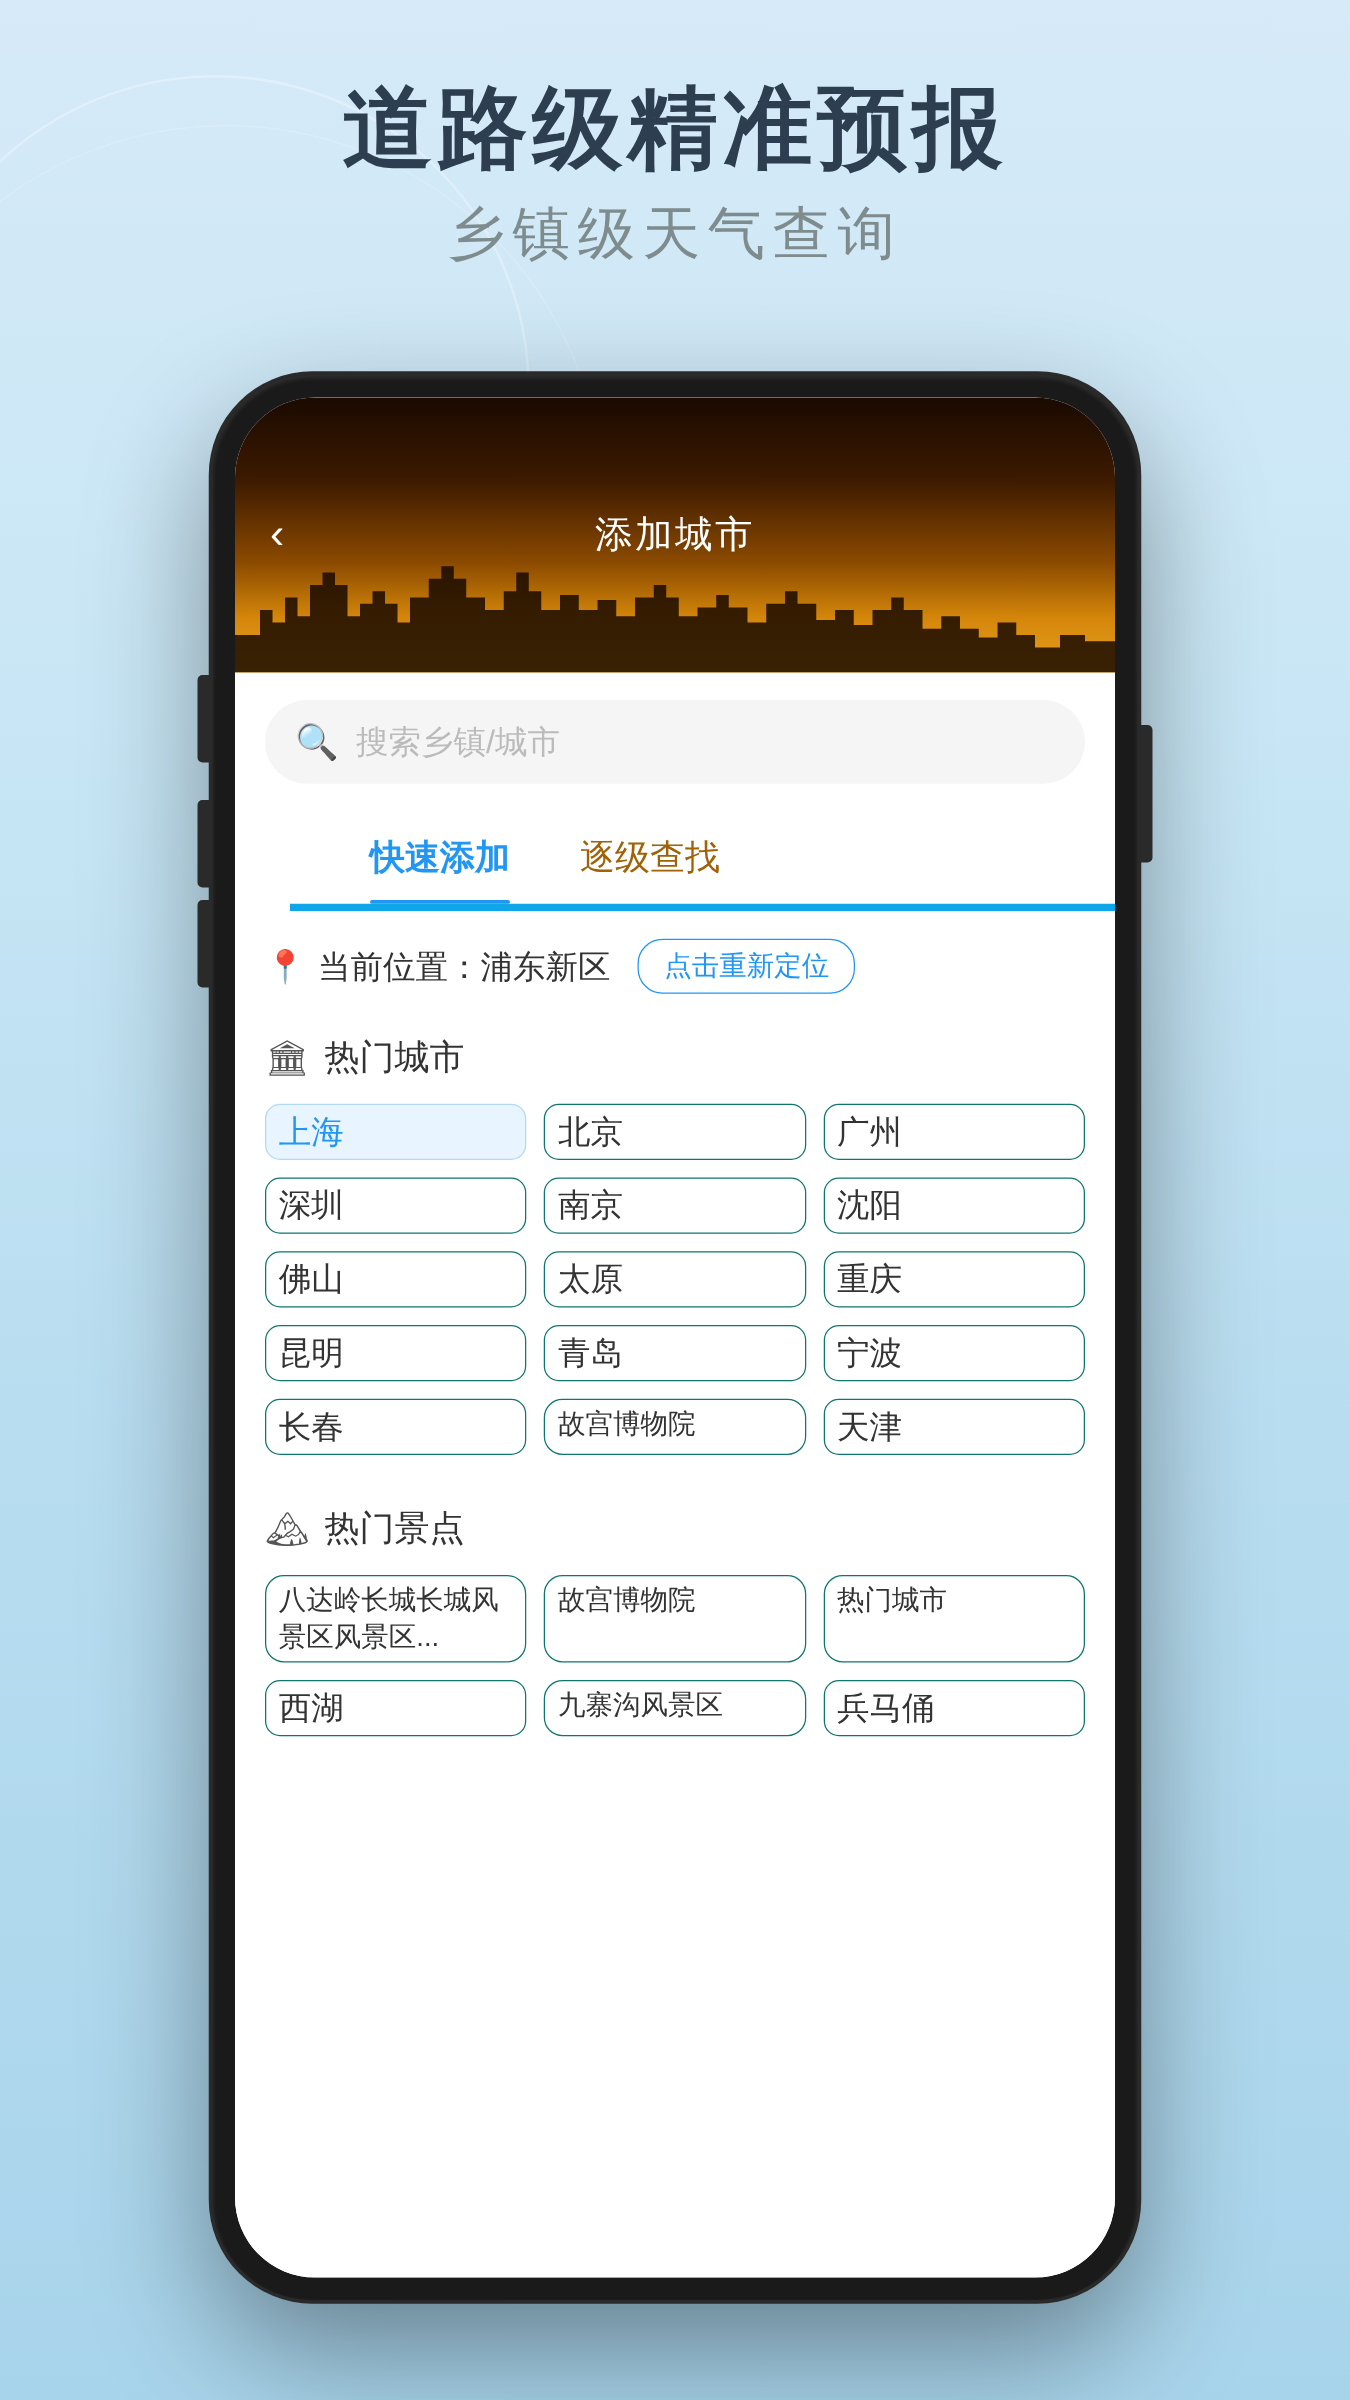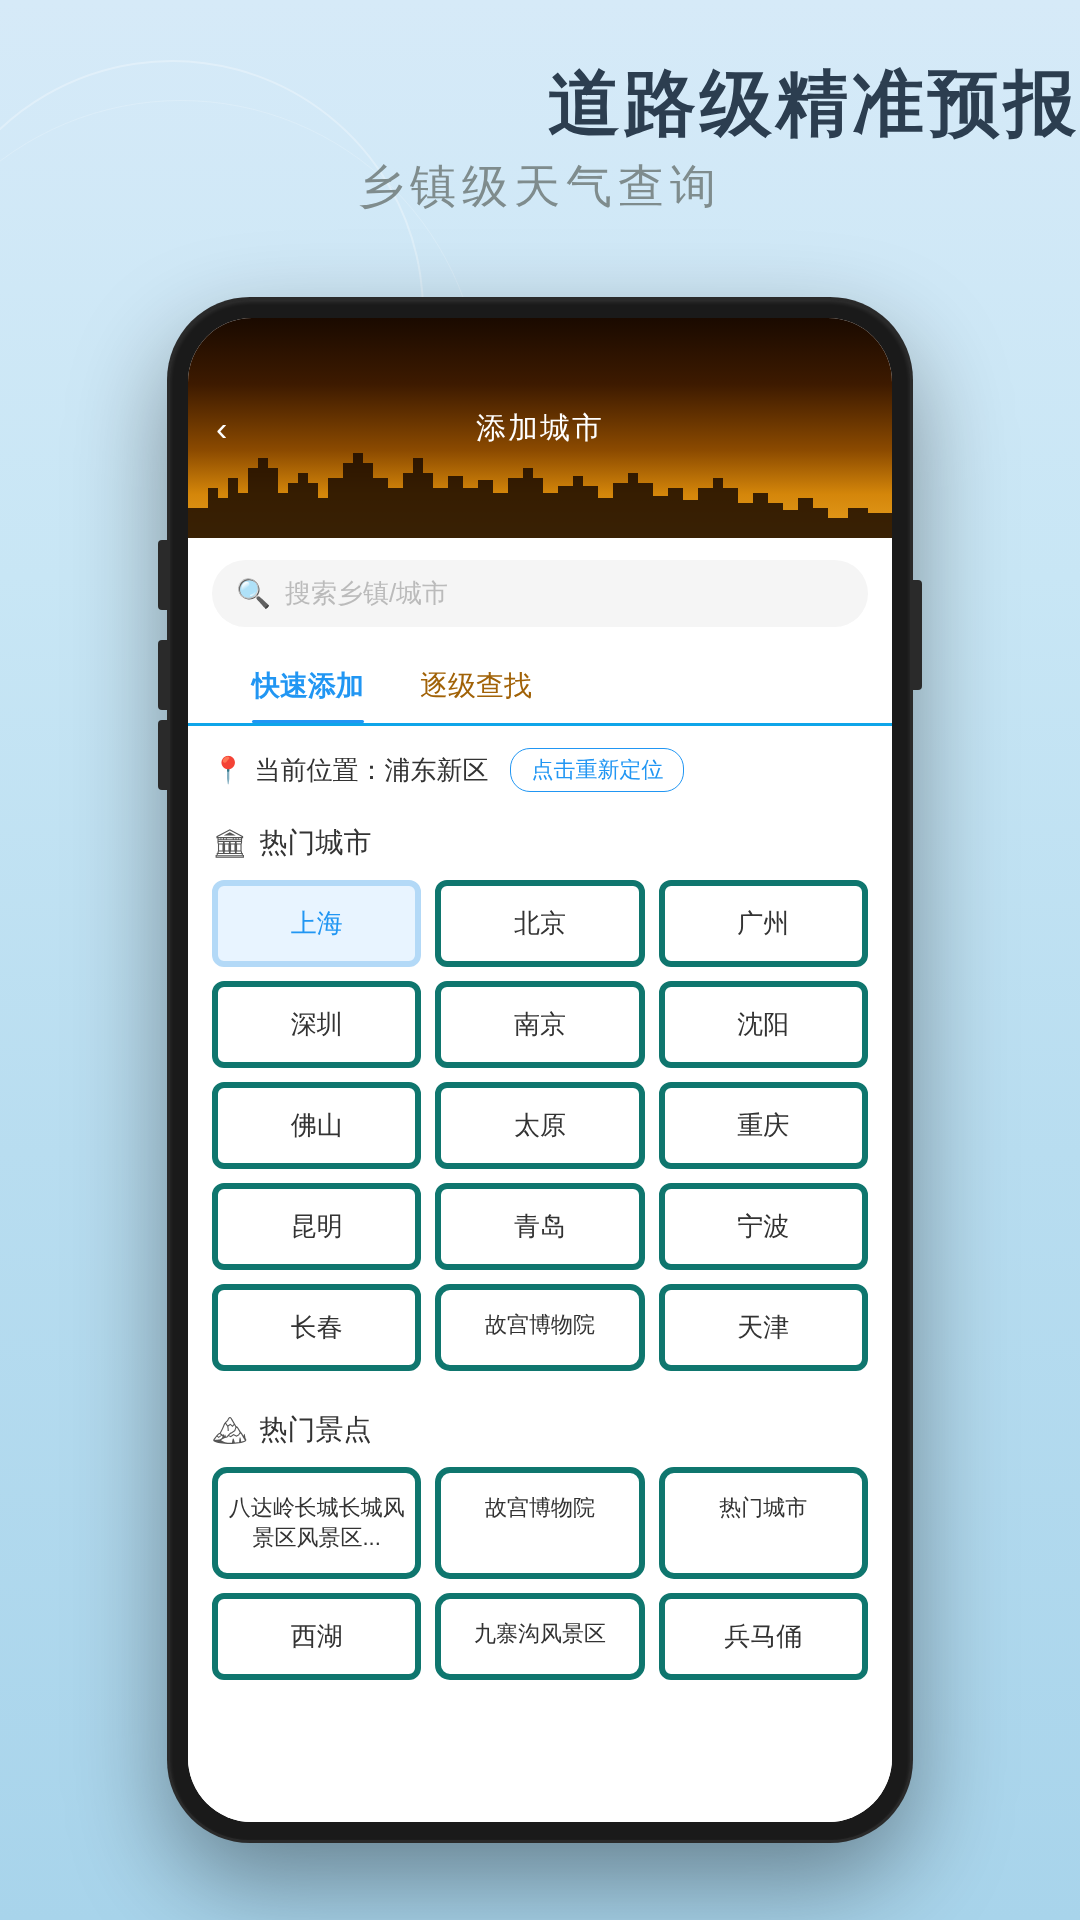--- a/index.html
+++ b/index.html
@@ -45,21 +45,20 @@
       left: 0; right: 0;
       text-align: center;
       z-index: 10;
     }
     .main-title {
       font-size: 72px;
       font-weight: 800;
       color: #2c3e50;
       letter-spacing: 4px;
       line-height: 1.2;
-      text-align: right;
     }
     .sub-title {
       font-size: 46px;
       font-weight: 400;
       color: #7f8c8d;
       letter-spacing: 6px;
       margin-top: 10px;
     }
 
     
@@ -176,23 +175,24 @@
     }
     .search-placeholder {
       color: #bbb;
       font-size: 26px;
     }
 
     
     .tabs-row {
       display: flex;
       padding: 0 36px;
-      border-bottom: 3px solid #0ea5e9;
+      border-bottom: 6px solid #0ea5e9;
       background: #fff;
       flex-shrink: 0;
+      margin-left: 44px;
     }
     .tab-item {
       padding: 18px 28px;
       font-size: 28px;
       color: #a16207;
       position: relative;
       cursor: pointer;
     }
     .tab-item.active {
       color: #2196f3;
@@ -258,24 +258,23 @@
     }
 
     
     .city-grid {
       display: grid;
       grid-template-columns: repeat(3, 1fr);
       gap: 14px;
       margin-bottom: 24px;
     }
     .city-cell {
-      border: 6px solid #0f766e;
+      border: 1px solid #0f766e;
       border-radius: 12px;
-      padding: 20px 10px;
-      text-align: center;
+      padding: 4px 10px;
       font-size: 26px;
       color: #333;
       cursor: pointer;
       background: #fff;
     }
     .city-cell.selected {
       background: #e8f4ff;
       border-color: #b3d9f7;
       color: #2196f3;
     }

